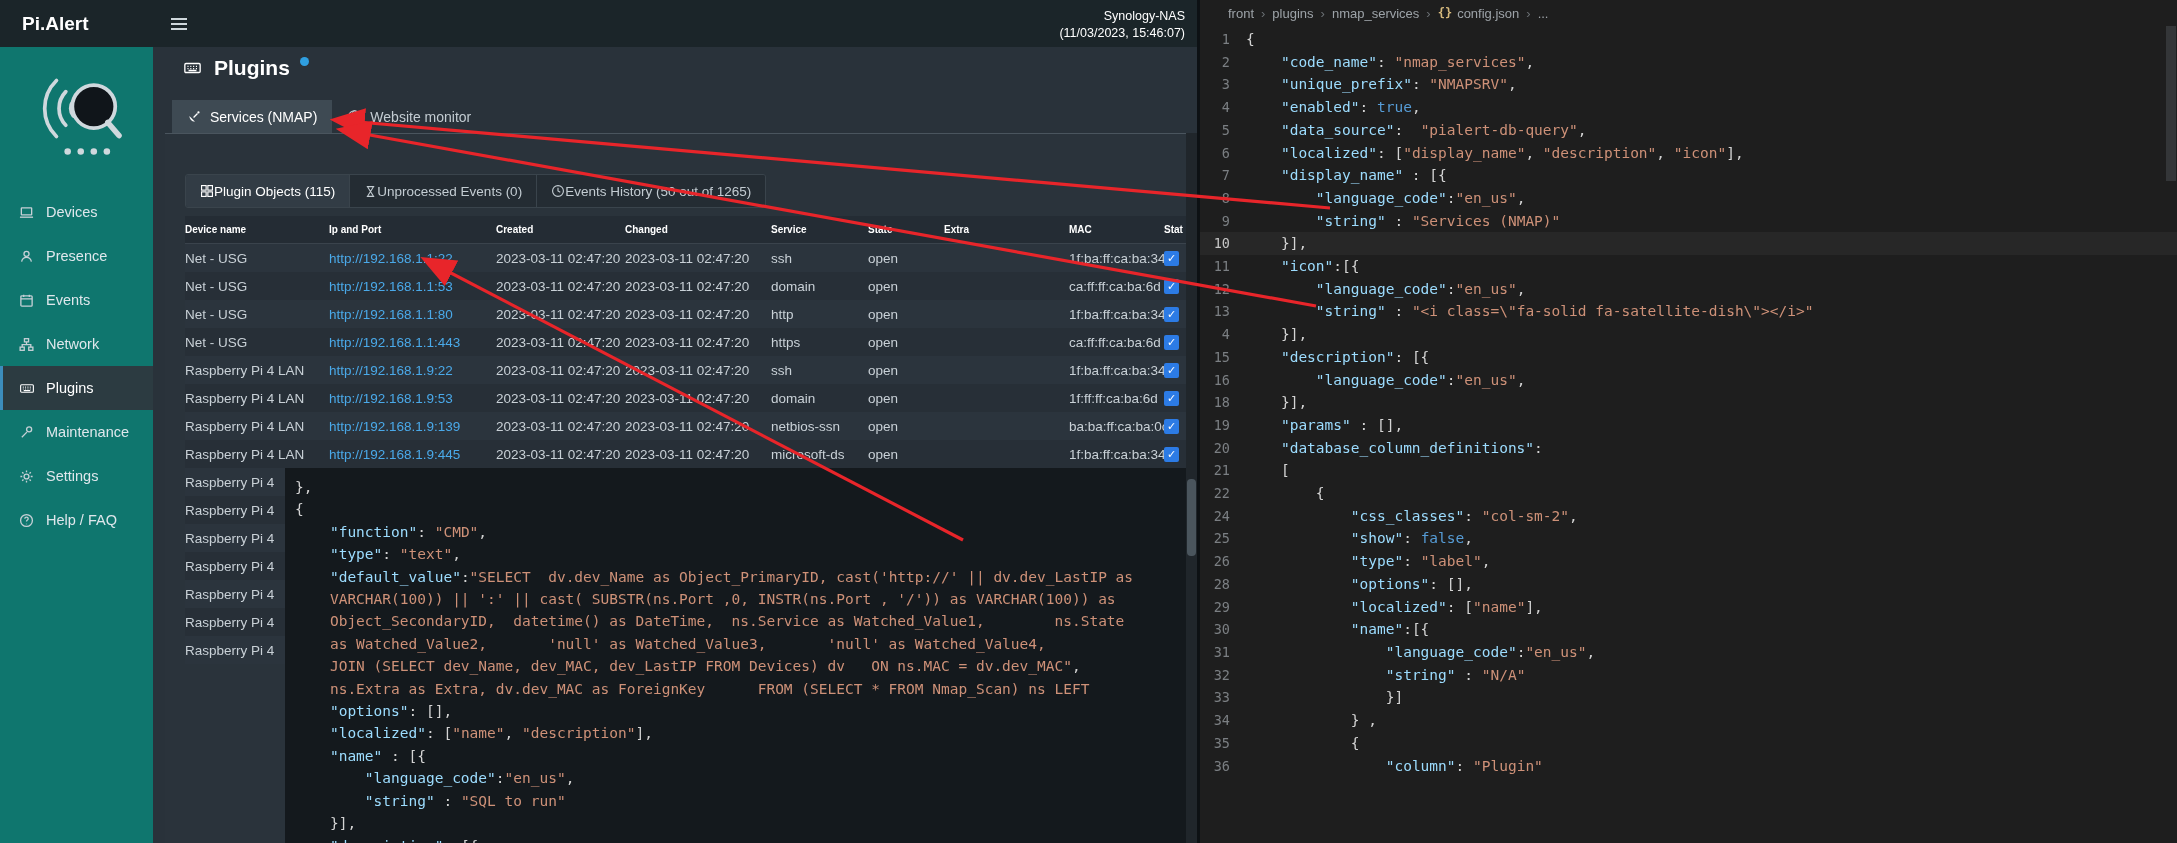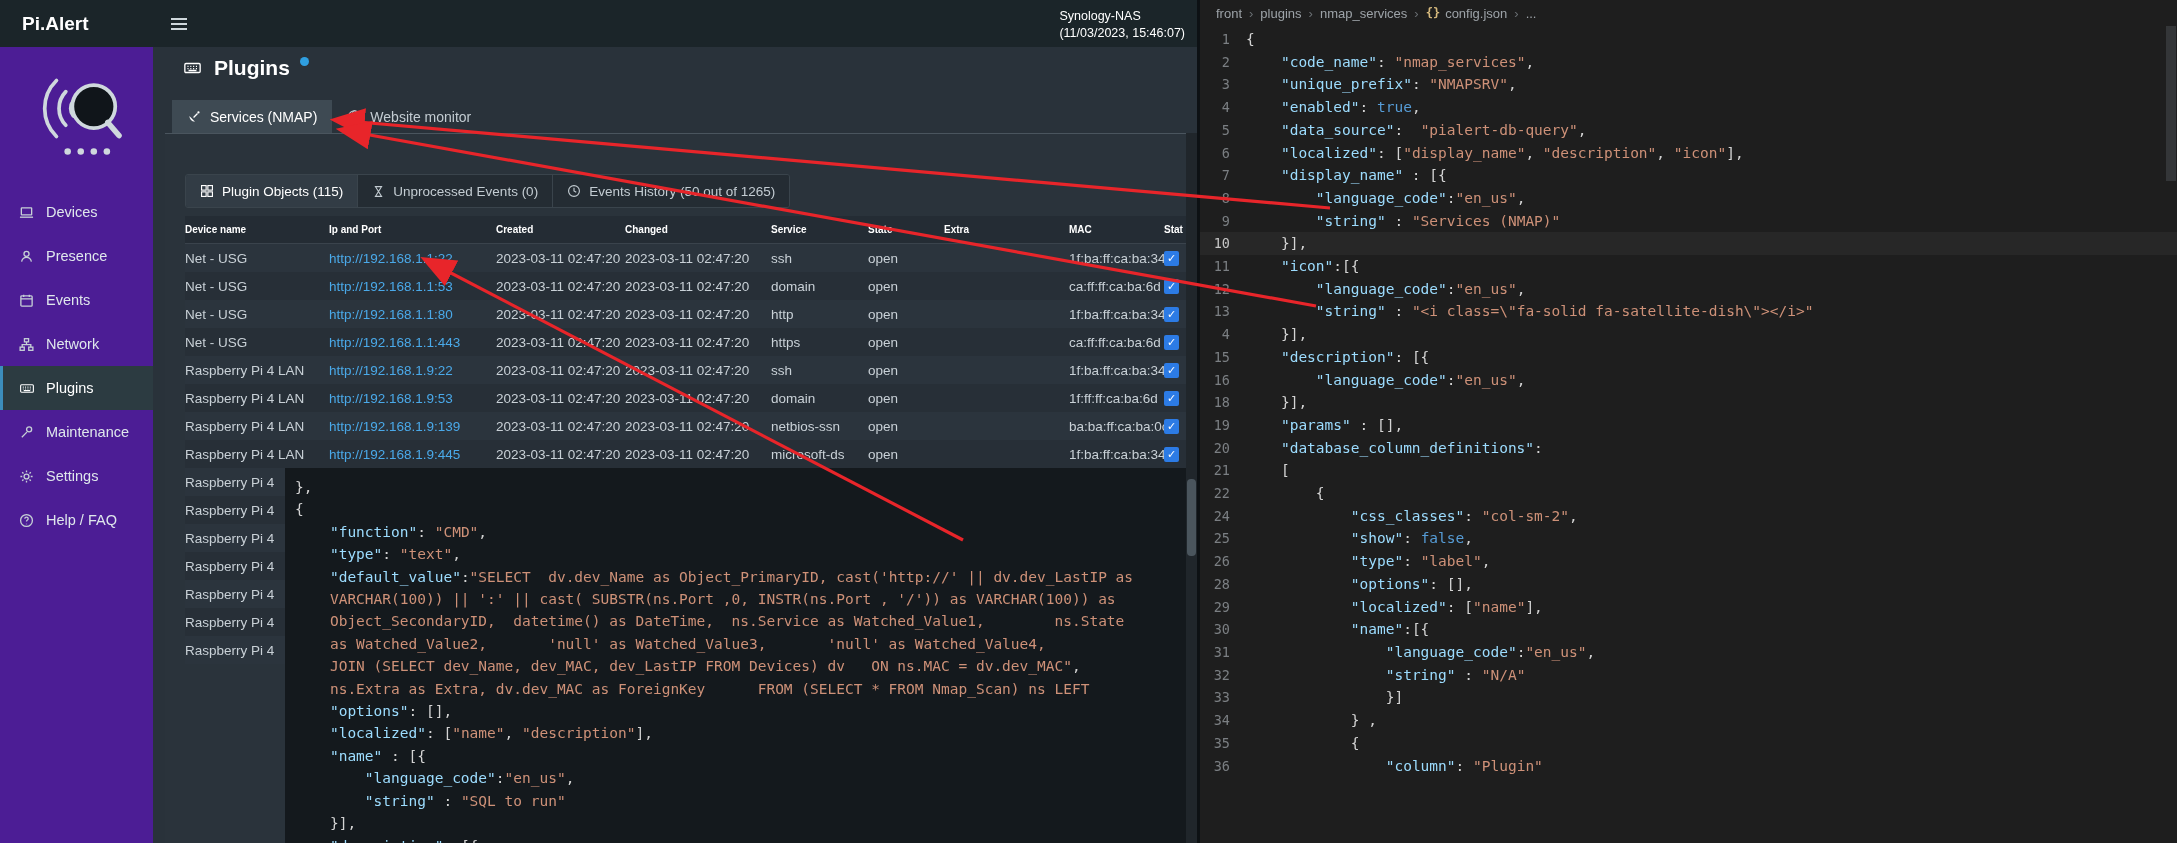--- a/index.html
+++ b/index.html
@@ -3,61 +3,61 @@
 <meta charset="utf-8">
 <style>
   * { box-sizing: border-box; }
   html,body { margin:0; padding:0; }
   body {
     width:2177px; height:843px; position:relative; overflow:hidden;
     background:#1e1e1e; font-family:"Liberation Sans", sans-serif;
   }
 
   
-  .sidebar { position:absolute; left:0; top:0; width:153px; height:843px; background:#4c1d95; }
+  .sidebar { position:absolute; left:0; top:0; width:153px; height:843px; background:#0f766e; }
   .brand { height:47px; background:#1b2529; color:#fff; font-size:19px; font-weight:bold;
            display:flex; align-items:center; padding-left:22px; }
   .logo-wrap { height:125px; display:flex; justify-content:center; align-items:center; padding-top:10px; }
   .side-menu { margin-top:18px; }
   .side-item { height:44px; display:flex; align-items:center; gap:11px; padding-left:15px;
                color:#dfe7ec; font-size:14.5px; cursor:pointer; border-left:3px solid transparent; }
   .side-item.active { background:#2c3b41; border-left-color:#3c8dbc; color:#fff; }
   .side-icon { width:17px; display:flex; align-items:center; justify-content:center; color:#c6d0d6; }
   .side-item.active .side-icon { color:#fff; }
 
   
   .navbar { position:absolute; left:153px; top:0; width:1044px; height:47px; background:#1b2529;
             display:flex; align-items:center; }
   .hamburger { display:flex; flex-direction:column; gap:3px; margin-left:18px; cursor:pointer; }
   .hamburger i { display:block; width:16px; height:2px; background:#cfd8dc; }
   .nav-right { margin-left:auto; display:flex; align-items:center; gap:12px; padding-right:12px;flex-direction:column; }
   .scan-badge { background:#93a1a8; color:#171d21; font-weight:bold; font-size:13.5px;
                 padding:4px 10px; border-radius:3px; white-space:nowrap; }
-  .nas-info { color:#fff; font-size:12.5px; line-height:1.3; text-align:left; }
+  .nas-info { color:#fff; font-size:12.5px; line-height:1.3; text-align:right; }
   .nas-icon { color:#e8eef2; display:flex; align-items:center; cursor:pointer; }
 
   
   .main { position:absolute; left:153px; top:47px; width:1044px; height:796px;
           background:#29323a; overflow:hidden; }
   .page-title { position:absolute; left:28px; top:9px; color:#fff; font-size:21px; font-weight:bold;
                 display:flex; align-items:center; gap:10px; }
   .title-icon { display:flex; align-items:center; color:#fff; }
   .title-badge { width:9px; height:9px; border-radius:50%; background:#2f9fe0; margin-top:-14px; }
 
   .tabs { position:absolute; left:19px; top:53px; height:33px; display:flex; }
   .tab { display:flex; align-items:center; gap:8px; padding:0 15px; color:#c3ccd2;
          font-size:14px; cursor:pointer; }
   .tab.active { background:#3e4a53; color:#fff; }
   .tab-icon { display:flex; align-items:center; }
 
   .panel { position:absolute; left:12px; right:0; top:86px; bottom:0; background:#2a333b;
            border-top:1px solid #4a555e; }
   .subtabs { position:absolute; left:20px; top:40px; display:flex; border:1px solid #3a444c;
              border-radius:3px; overflow:hidden; }
-  .subtab { height:32px; display:flex; align-items:center; gap:8px; padding:0 14px;
+  .subtab { height:32px; display:flex; align-items:center; padding:0 14px;
             font-size:13.5px; color:#c3ccd2; background:#242c33; border-right:1px solid #3a444c;
             cursor:pointer; white-space:nowrap; }
   .subtab:last-child { border-right:none; }
   .subtab.active { background:#323c45; color:#fff; }
   .subtab-icon { display:flex; align-items:center; }
 
   .table { position:absolute; left:20px; top:82px; width:1001px; }
   .thr, .tr { display:grid; grid-template-columns:144px 167px 129px 146px 97px 76px 125px 95px 22px;
               height:28px; align-items:center; }
   .thr { color:#fff; font-weight:bold; font-size:10px; background:#242c34; border-bottom:1px solid #3a434c; }
@@ -74,21 +74,21 @@
                   background:#14191d; z-index:20; padding:8px 0 0 10px; overflow:hidden;
                   font-family:"DejaVu Sans Mono", monospace; font-size:14.5px; line-height:22.4px;
                   color:#d4d4d4; }
 
   
   .vscroll { position:absolute; left:1186px; top:133px; width:11px; height:710px; background:#20262b; z-index:30; }
   .vthumb  { position:absolute; top:346px; left:1px; width:9px; height:77px; background:#4a555d; border-radius:4px; }
   .divider { position:absolute; left:1197px; top:0; width:3px; height:843px; background:#0d1114; z-index:10; }
 
   
-  .editor { position:absolute; left:1200px; top:0; width:977px; height:843px; background:#1e1e1e; }
+  .editor { position:absolute; left:1200px; top:0; width:977px; height:843px; background:#1e1e1e;padding-left:12px; }
   .breadcrumb { height:26px; display:flex; align-items:center; gap:7px; padding-left:16px;
                 color:#9da3a8; font-size:13px; }
   .crumb { display:flex; align-items:center; gap:5px; cursor:pointer; }
   .crumb-sep { color:#6a6f73; }
   .json-icon { color:#d7ba7d; font-family:"DejaVu Sans Mono", monospace; font-size:12px; font-weight:bold; }
   .code { position:absolute; top:26px; left:0; right:0; bottom:0; padding-top:2px;
           font-family:"DejaVu Sans Mono", monospace; font-size:14.5px; line-height:22.7px;
           color:#d4d4d4; overflow:hidden; }
   .cline { display:flex; }
   .cline.active { background:#272727; }

